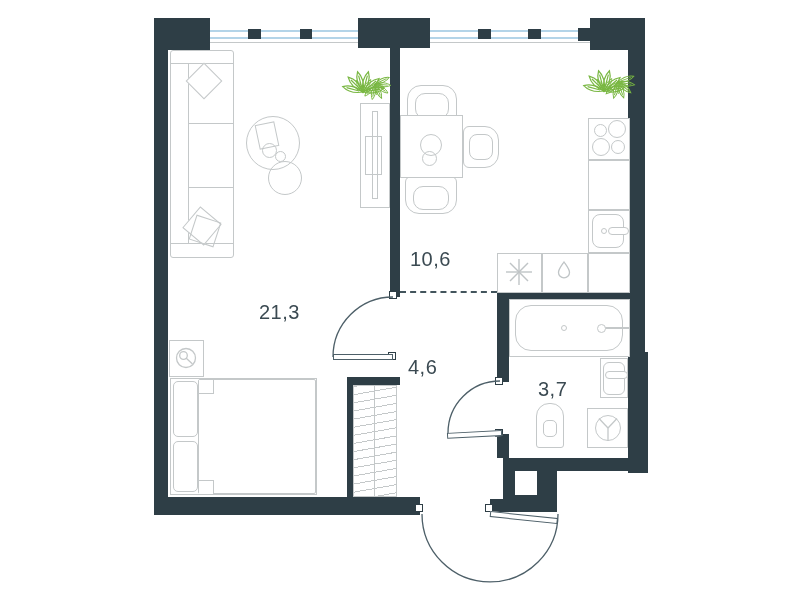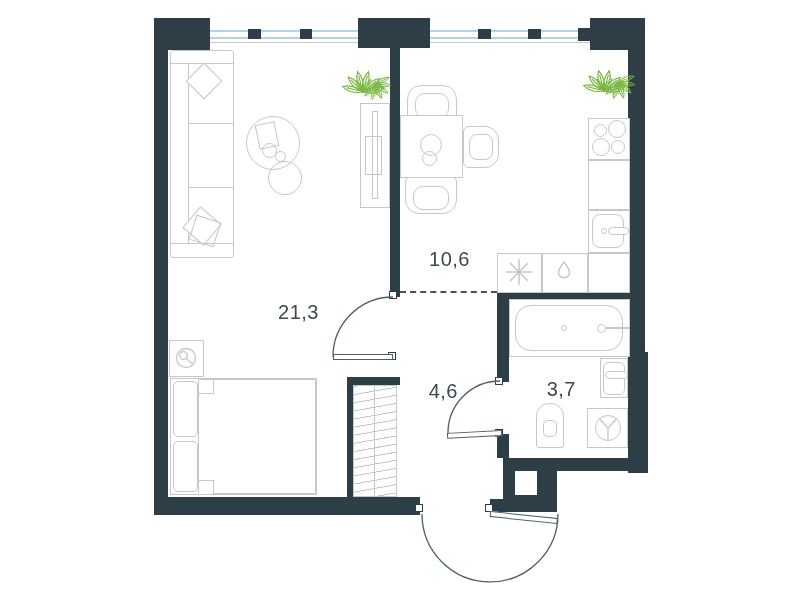--- a/index.html
+++ b/index.html
@@ -7,21 +7,21 @@
         font-family:"Liberation Sans",sans-serif}
   .w{position:absolute;background:var(--wall,#2e3e46)}
   .ln{position:absolute;background:var(--furniture-line,#c4c8c9)}
   .f{position:absolute;border:1.3px solid var(--furniture-line,#c4c8c9);background:#fff;box-sizing:border-box}
   .o{position:absolute;border:1.3px solid var(--furniture-line,#c4c8c9);background:transparent;box-sizing:border-box}
   .circle{border-radius:50%}
   .jamb{position:absolute;width:8px;height:8px;background:#fff;border:1.6px solid var(--wall,#2e3e46);box-sizing:border-box}
   .door-leaf{position:absolute;background:#fff;border:1.2px solid var(--door-line,#4d5f68);box-sizing:border-box}
   .glz{position:absolute;background:var(--window-glass,#b3d4e8)}
   .lbl{position:absolute;font-size:20px;line-height:22px;font-weight:400;letter-spacing:.5px;
-       color:var(--label-text,#3b4a52);text-align:right}
+       color:var(--label-text,#3b4a52);text-align:left}
   .hatch{position:absolute;box-sizing:border-box;border:1px solid var(--furniture-line,#c4c8c9);
          background:repeating-linear-gradient(170deg,var(--furniture-line,#c4c8c9) 0 1px,transparent 1px 8px)}
   svg.overlay{position:absolute;left:0;top:0;pointer-events:none}
 </style>
 </head>
 <body>
 
 <div id="plan">
 
   <div class="ln" style="left:168px;top:42px;width:222px;height:1px"></div>
@@ -194,16 +194,16 @@
 
     <g stroke="var(--furniture-line,#c4c8c9)" stroke-width="1.3" fill="none">
       <circle cx="186" cy="358" r="9.5"></circle>
       <circle cx="183.5" cy="355.5" r="3.8"></circle>
       <line x1="186" y1="358" x2="192.5" y2="364"></line>
     </g>
   </svg>
 
   <div class="lbl" style="left:259px;top:301px;width:60px">21,3</div>
   <div class="lbl" style="left:410px;top:248px;width:60px">10,6</div>
-  <div class="lbl" style="left:408px;top:380px;width:50px">4,6</div>
-  <div class="lbl" style="left:526px;top:378px;width:50px">3,7</div>
+  <div class="lbl" style="left:408px;top:356px;width:50px">4,6</div>
+  <div class="lbl" style="left:538px;top:378px;width:50px">3,7</div>
 
 </div>
 
 </body></html>

